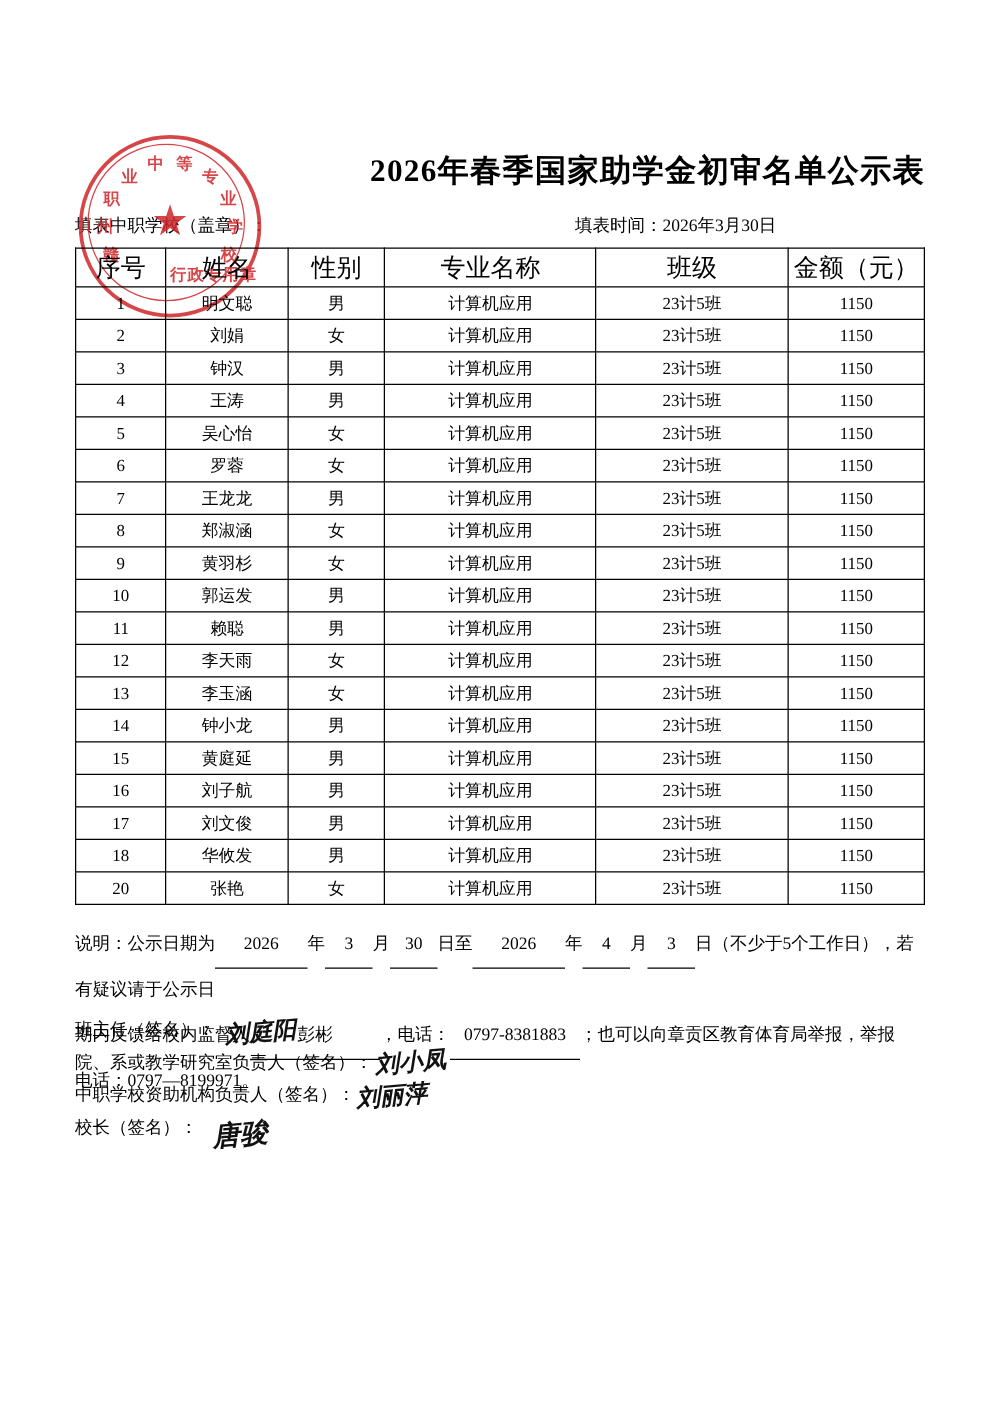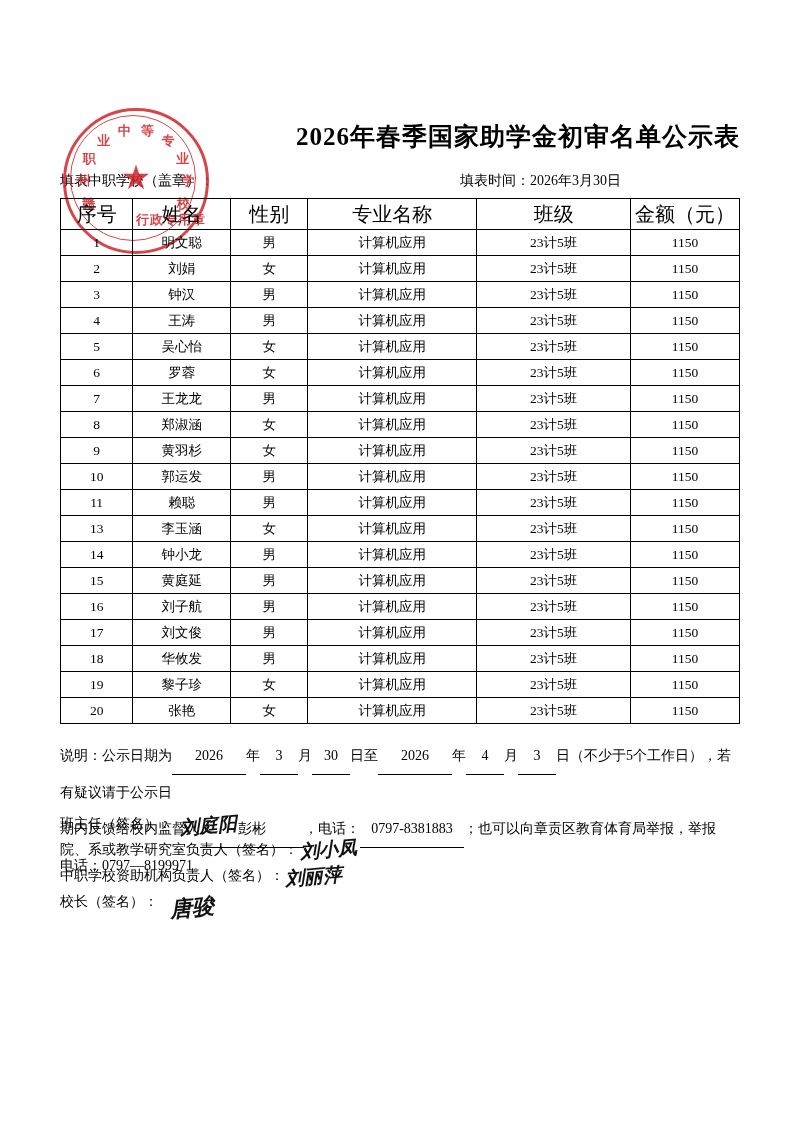--- a/index.html
+++ b/index.html
@@ -314,20 +314,28 @@
         </tr>
         <tr>
           <td class="c-no">11</td>
           <td class="c-name hand-name">赖聪</td>
           <td class="c-sex">男</td>
           <td class="c-major">计算机应用</td>
           <td class="c-class">23计5班</td>
           <td class="c-amt">1150</td>
         </tr>
         <tr>
+          <td class="c-no">12</td>
+          <td class="c-name hand-name">李天雨</td>
+          <td class="c-sex">女</td>
+          <td class="c-major">计算机应用</td>
+          <td class="c-class">23计5班</td>
+          <td class="c-amt">1150</td>
+        </tr>
+        <tr>
           <td class="c-no">13</td>
           <td class="c-name hand-name">李玉涵</td>
           <td class="c-sex">女</td>
           <td class="c-major">计算机应用</td>
           <td class="c-class">23计5班</td>
           <td class="c-amt">1150</td>
         </tr>
         <tr>
           <td class="c-no">14</td>
           <td class="c-name hand-name">钟小龙</td>
@@ -357,28 +365,20 @@
           <td class="c-name hand-name">刘文俊</td>
           <td class="c-sex">男</td>
           <td class="c-major">计算机应用</td>
           <td class="c-class">23计5班</td>
           <td class="c-amt">1150</td>
         </tr>
         <tr>
           <td class="c-no">18</td>
           <td class="c-name hand-name">华攸发</td>
           <td class="c-sex">男</td>
-          <td class="c-major">计算机应用</td>
-          <td class="c-class">23计5班</td>
-          <td class="c-amt">1150</td>
-        </tr>
-        <tr>
-          <td class="c-no">19</td>
-          <td class="c-name hand-name">黎子珍</td>
-          <td class="c-sex">女</td>
           <td class="c-major">计算机应用</td>
           <td class="c-class">23计5班</td>
           <td class="c-amt">1150</td>
         </tr>
         <tr>
           <td class="c-no">20</td>
           <td class="c-name hand-name">张艳</td>
           <td class="c-sex">女</td>
           <td class="c-major">计算机应用</td>
           <td class="c-class">23计5班</td>

